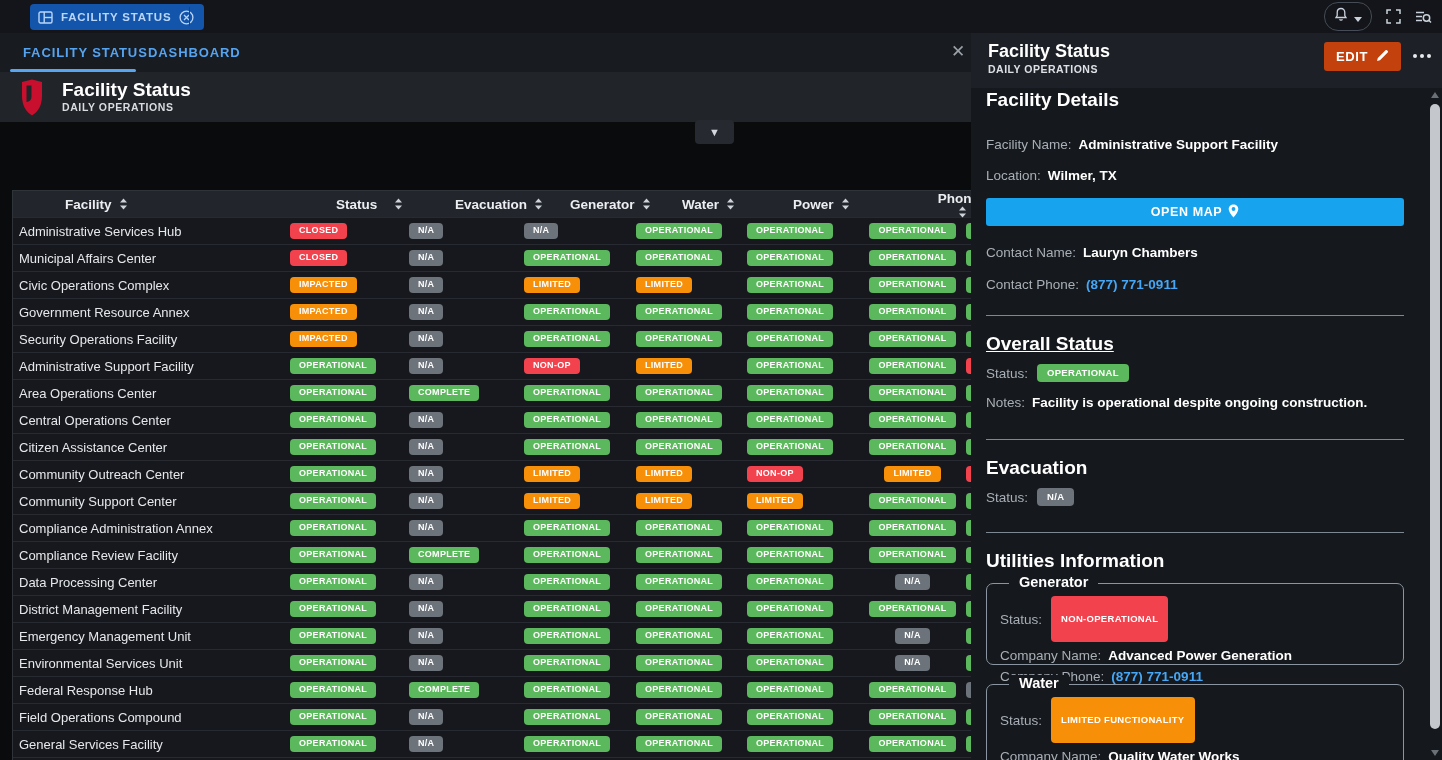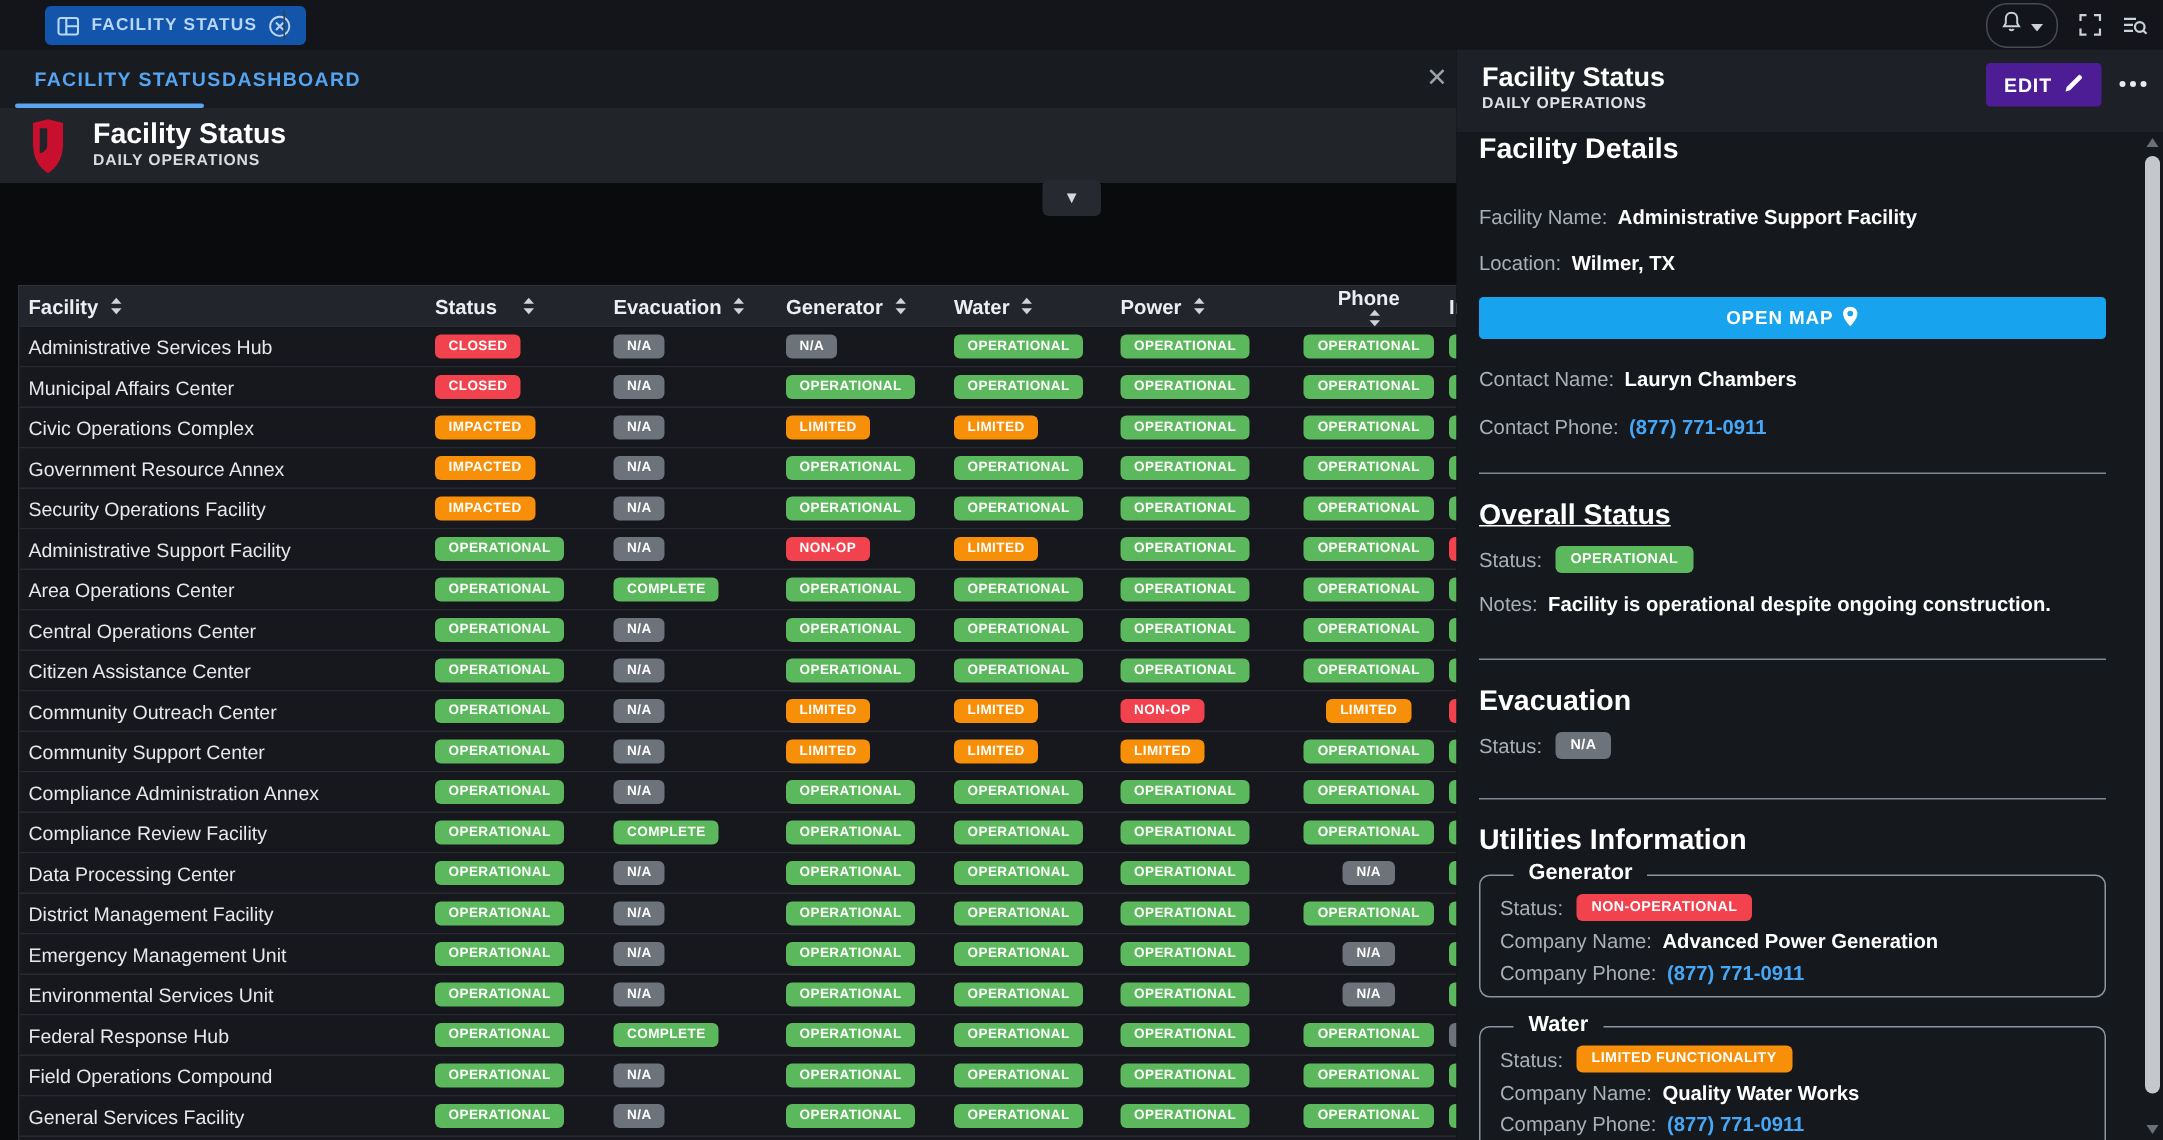--- a/index.html
+++ b/index.html
@@ -50,21 +50,21 @@
     font-size:11px; line-height:24px; cursor:pointer;
   }
 
   
   .ftable {
     position:absolute; left:12px; top:68px; width:959px; height:570px;
     background:#16181d; border-top:1px solid #2f343b; border-left:1px solid #2f343b;
     overflow:hidden;
   }
   .trow, .thead { display:flex; align-items:center; height:27px; border-bottom:1px solid #272b31; white-space:nowrap; }
-  .thead { background:#22262c; color:#eceef1; font-size:13.5px; font-weight:bold; }
+  .thead { background:#22262c; color:#eceef1; font-size:13.5px; font-weight:bold;padding-left:46px; }
   .trow { background:#16181d; cursor:pointer; }
   .cell { flex:none; overflow:visible; display:flex; align-items:center; }
   .c0 { width:277px; padding-left:6px; color:#e6e8eb; font-size:13px; }
   .thead .c0 { color:#eceef1; font-size:13.5px; }
   .c1 { width:119px;gap:10px; } .c2 { width:115px; } .c3 { width:112px; }
   .c4 { width:111px; } .c5 { width:112px; } .c6 { width:107px;flex-direction:column; } .c7 { width:130px; }
   .sort-ic { margin-left:7px; display:inline-block; }
 
   .badge {
     display:inline-block; padding:3px 9px; border-radius:4px;
@@ -74,21 +74,21 @@
   .b-red    { background:#f2424e; }
   .b-orange { background:#f78f08; }
   .b-gray   { background:#6c737b; }
 
   
   .panel-header { left:971px; top:33px; width:471px; height:55px; background:#1d2127; }
   .pnl-title { position:absolute; left:17px; top:8px; color:#fff; font-size:18px; font-weight:bold; }
   .pnl-sub { position:absolute; left:17px; top:30px; color:#dde1e6; font-size:10.5px; font-weight:bold; letter-spacing:.5px; }
   .edit-btn {
     position:absolute; left:353px; top:9px; width:77px; height:29px;
-    background:#4c1d95; border:none; border-radius:3px; color:#fff;
+    background:#c2410c; border:none; border-radius:3px; color:#fff;
     font-family:"Liberation Sans", sans-serif; font-size:13px; font-weight:bold; letter-spacing:.6px;
     display:flex; align-items:center; justify-content:center; gap:8px; cursor:pointer;
   }
   .more-btn { position:absolute; left:438px; top:13px; width:26px; height:20px; display:flex; gap:3px;
     align-items:center; justify-content:center; cursor:pointer; }
   .more-btn i { width:4px; height:4px; border-radius:50%; background:#e8ebee; }
 
   .panel-body { left:971px; top:88px; width:471px; height:672px; background:#15181c; }
   .panel-h { position:absolute; left:15px; color:#fff; font-size:19px; font-weight:bold; }
   .prow { position:absolute; left:15px; font-size:13.5px; color:#a8afb7; display:flex; align-items:center; white-space:nowrap; }
@@ -106,21 +106,21 @@
     position:absolute; left:15px; width:418px;
     border:1px solid #8b95a1; border-radius:7px; padding:12px 0 0 13px;
   }
   .fset .legend {
     position:absolute; top:-10px; left:22px; background:#15181c; padding:0 10px;
     color:#fff; font-size:14.5px; font-weight:bold;
   }
   .fset .frow { font-size:13.5px; color:#a8afb7; display:flex; align-items:center; margin-bottom:6px; white-space:nowrap; }
   .fset .frow .val { color:#fff; font-weight:bold; margin-left:7px; }
   .fset .frow .link { color:#45a7f6; font-weight:bold; margin-left:7px; cursor:pointer; }
-  .fset .frow .badge { margin-left:9px; font-size:9.5px; padding:4px 10px; }
+  .fset .frow .badge { margin-left:9px; font-size:9.5px; padding:18px 10px; }
 
   
   .pscroll { position:absolute; left:1429px; top:90px; width:12px; height:668px; }
   .pscroll .thumb { position:absolute; left:1px; top:14px; width:10px; height:625px; background:#c4c7cb; border-radius:6px; cursor:pointer; }
   .arr { position:absolute; left:2px; width:0; height:0; border-left:4px solid transparent; border-right:4px solid transparent; }
   .arr-up { top:2px; border-bottom:6px solid #6a7077; }
   .arr-dn { bottom:2px; border-top:6px solid #6a7077; }
 </style>
 </head>
 <body>

